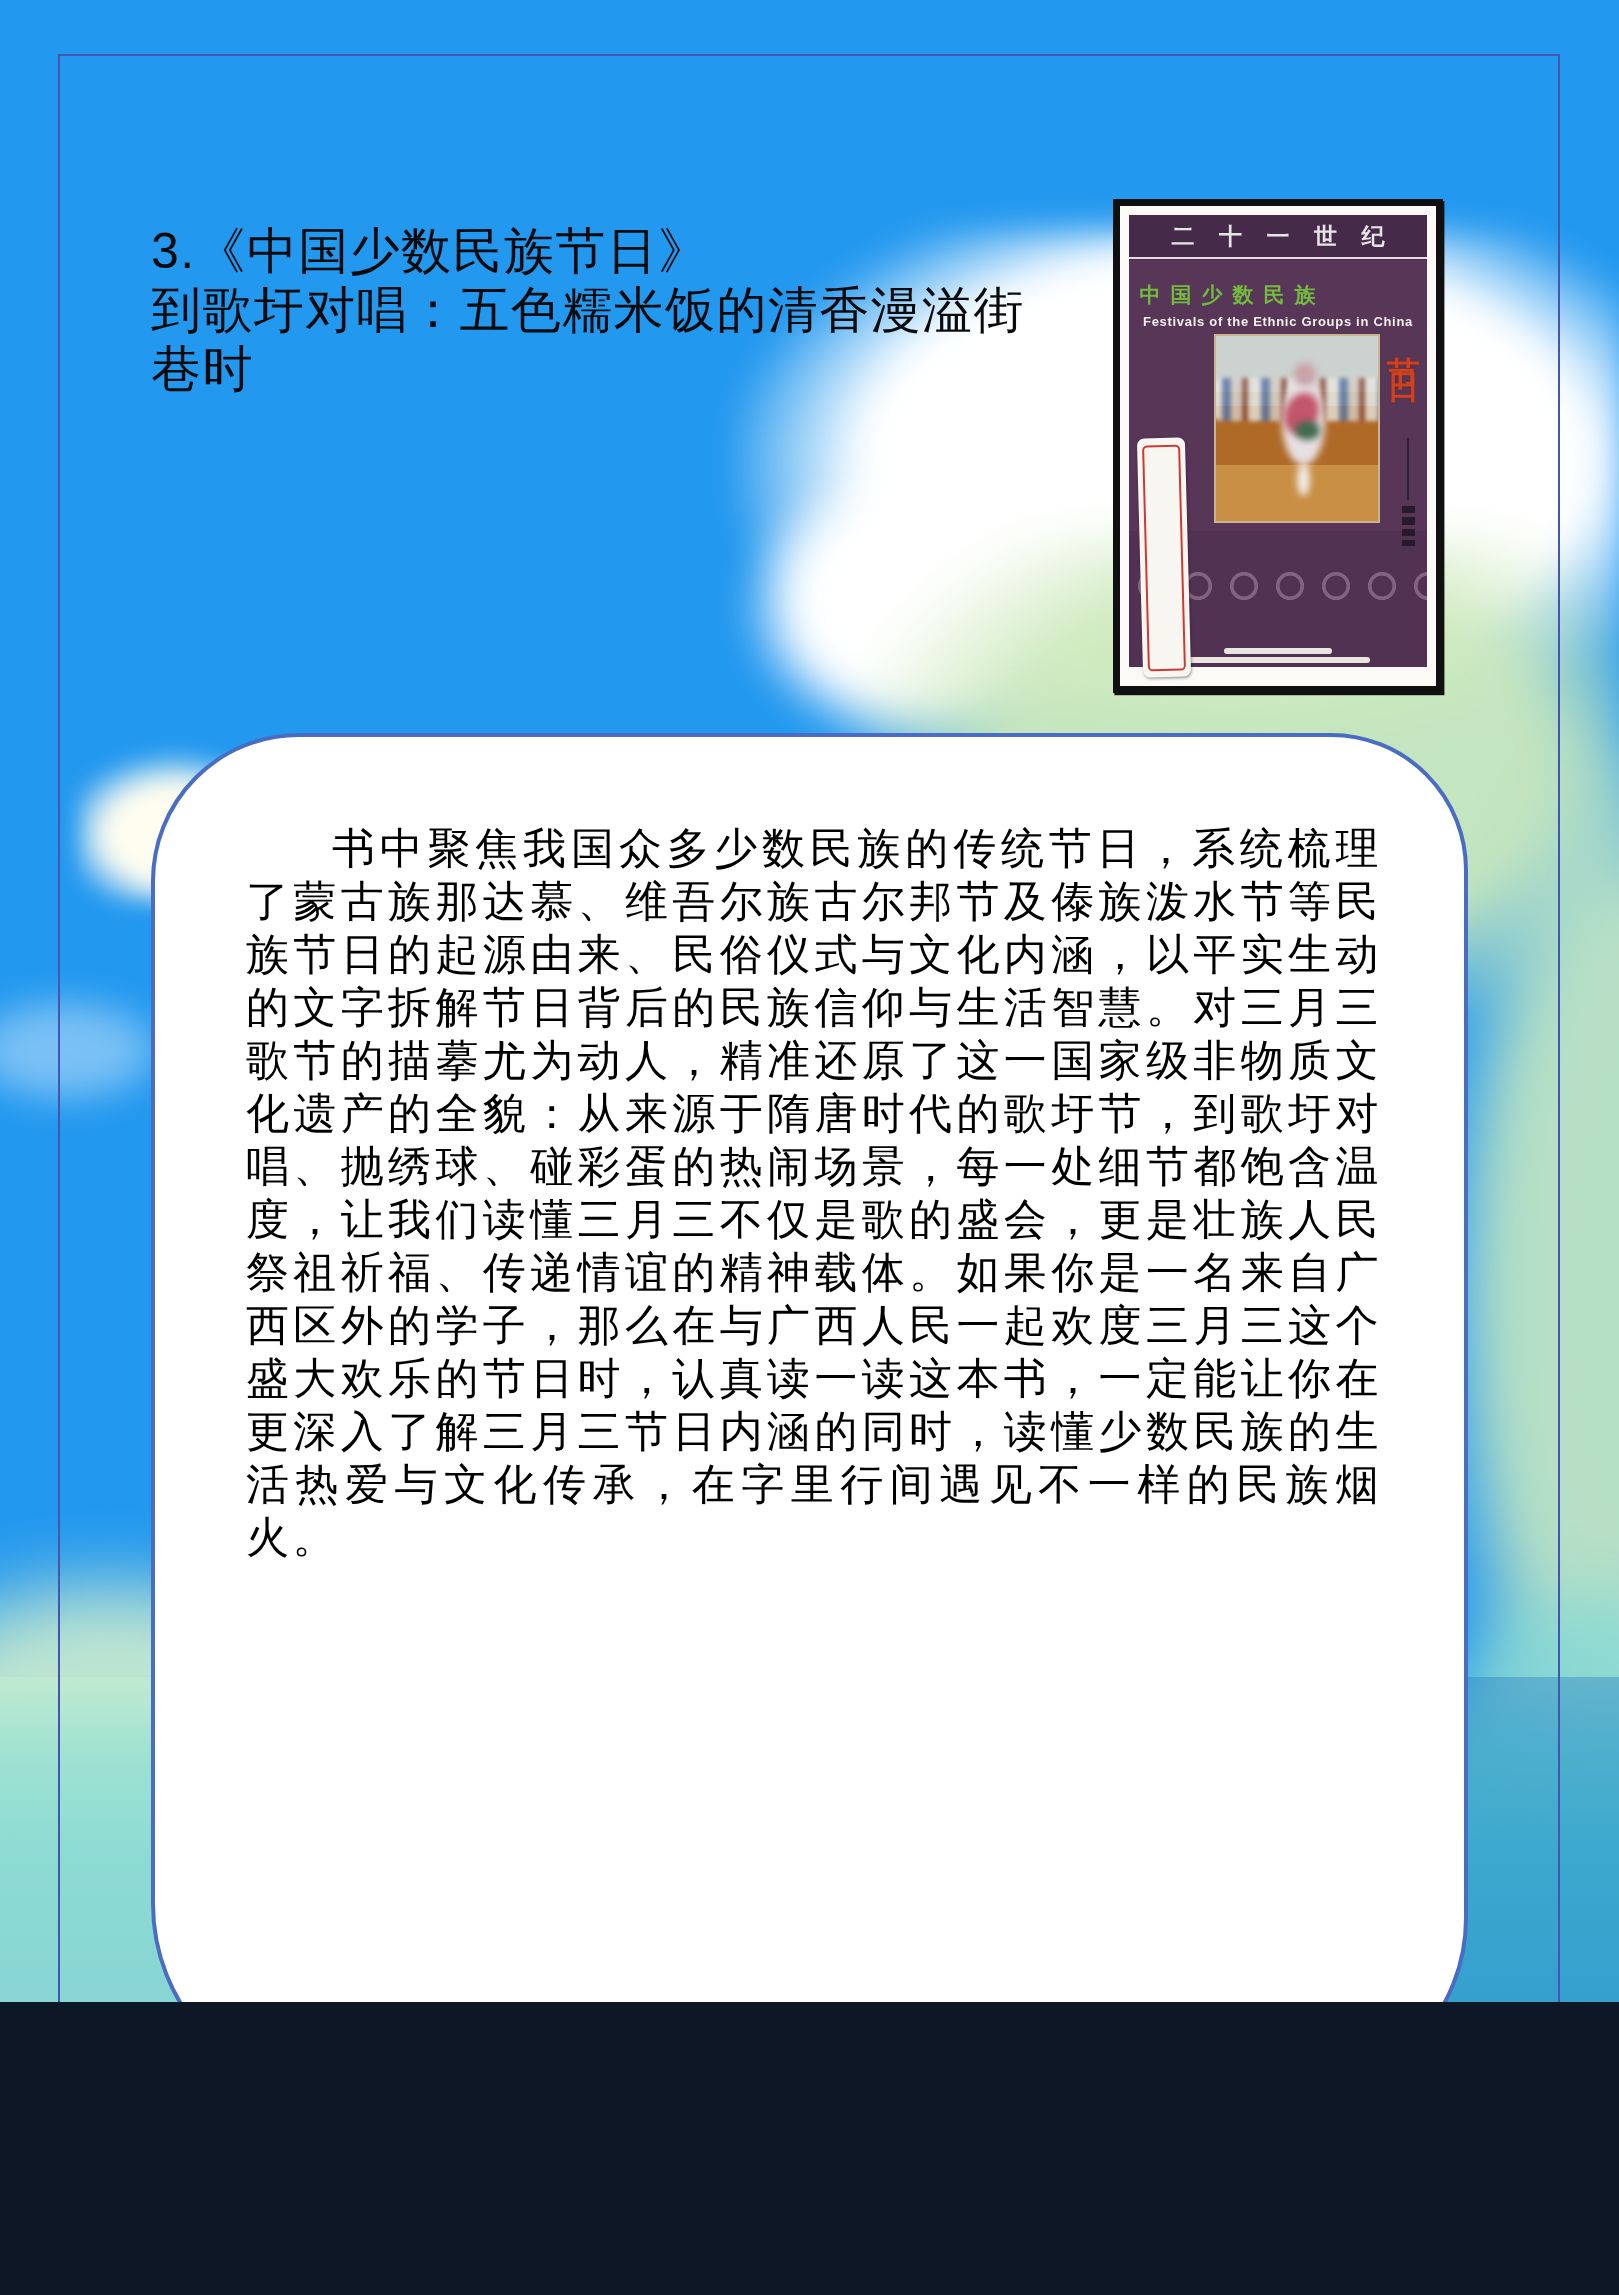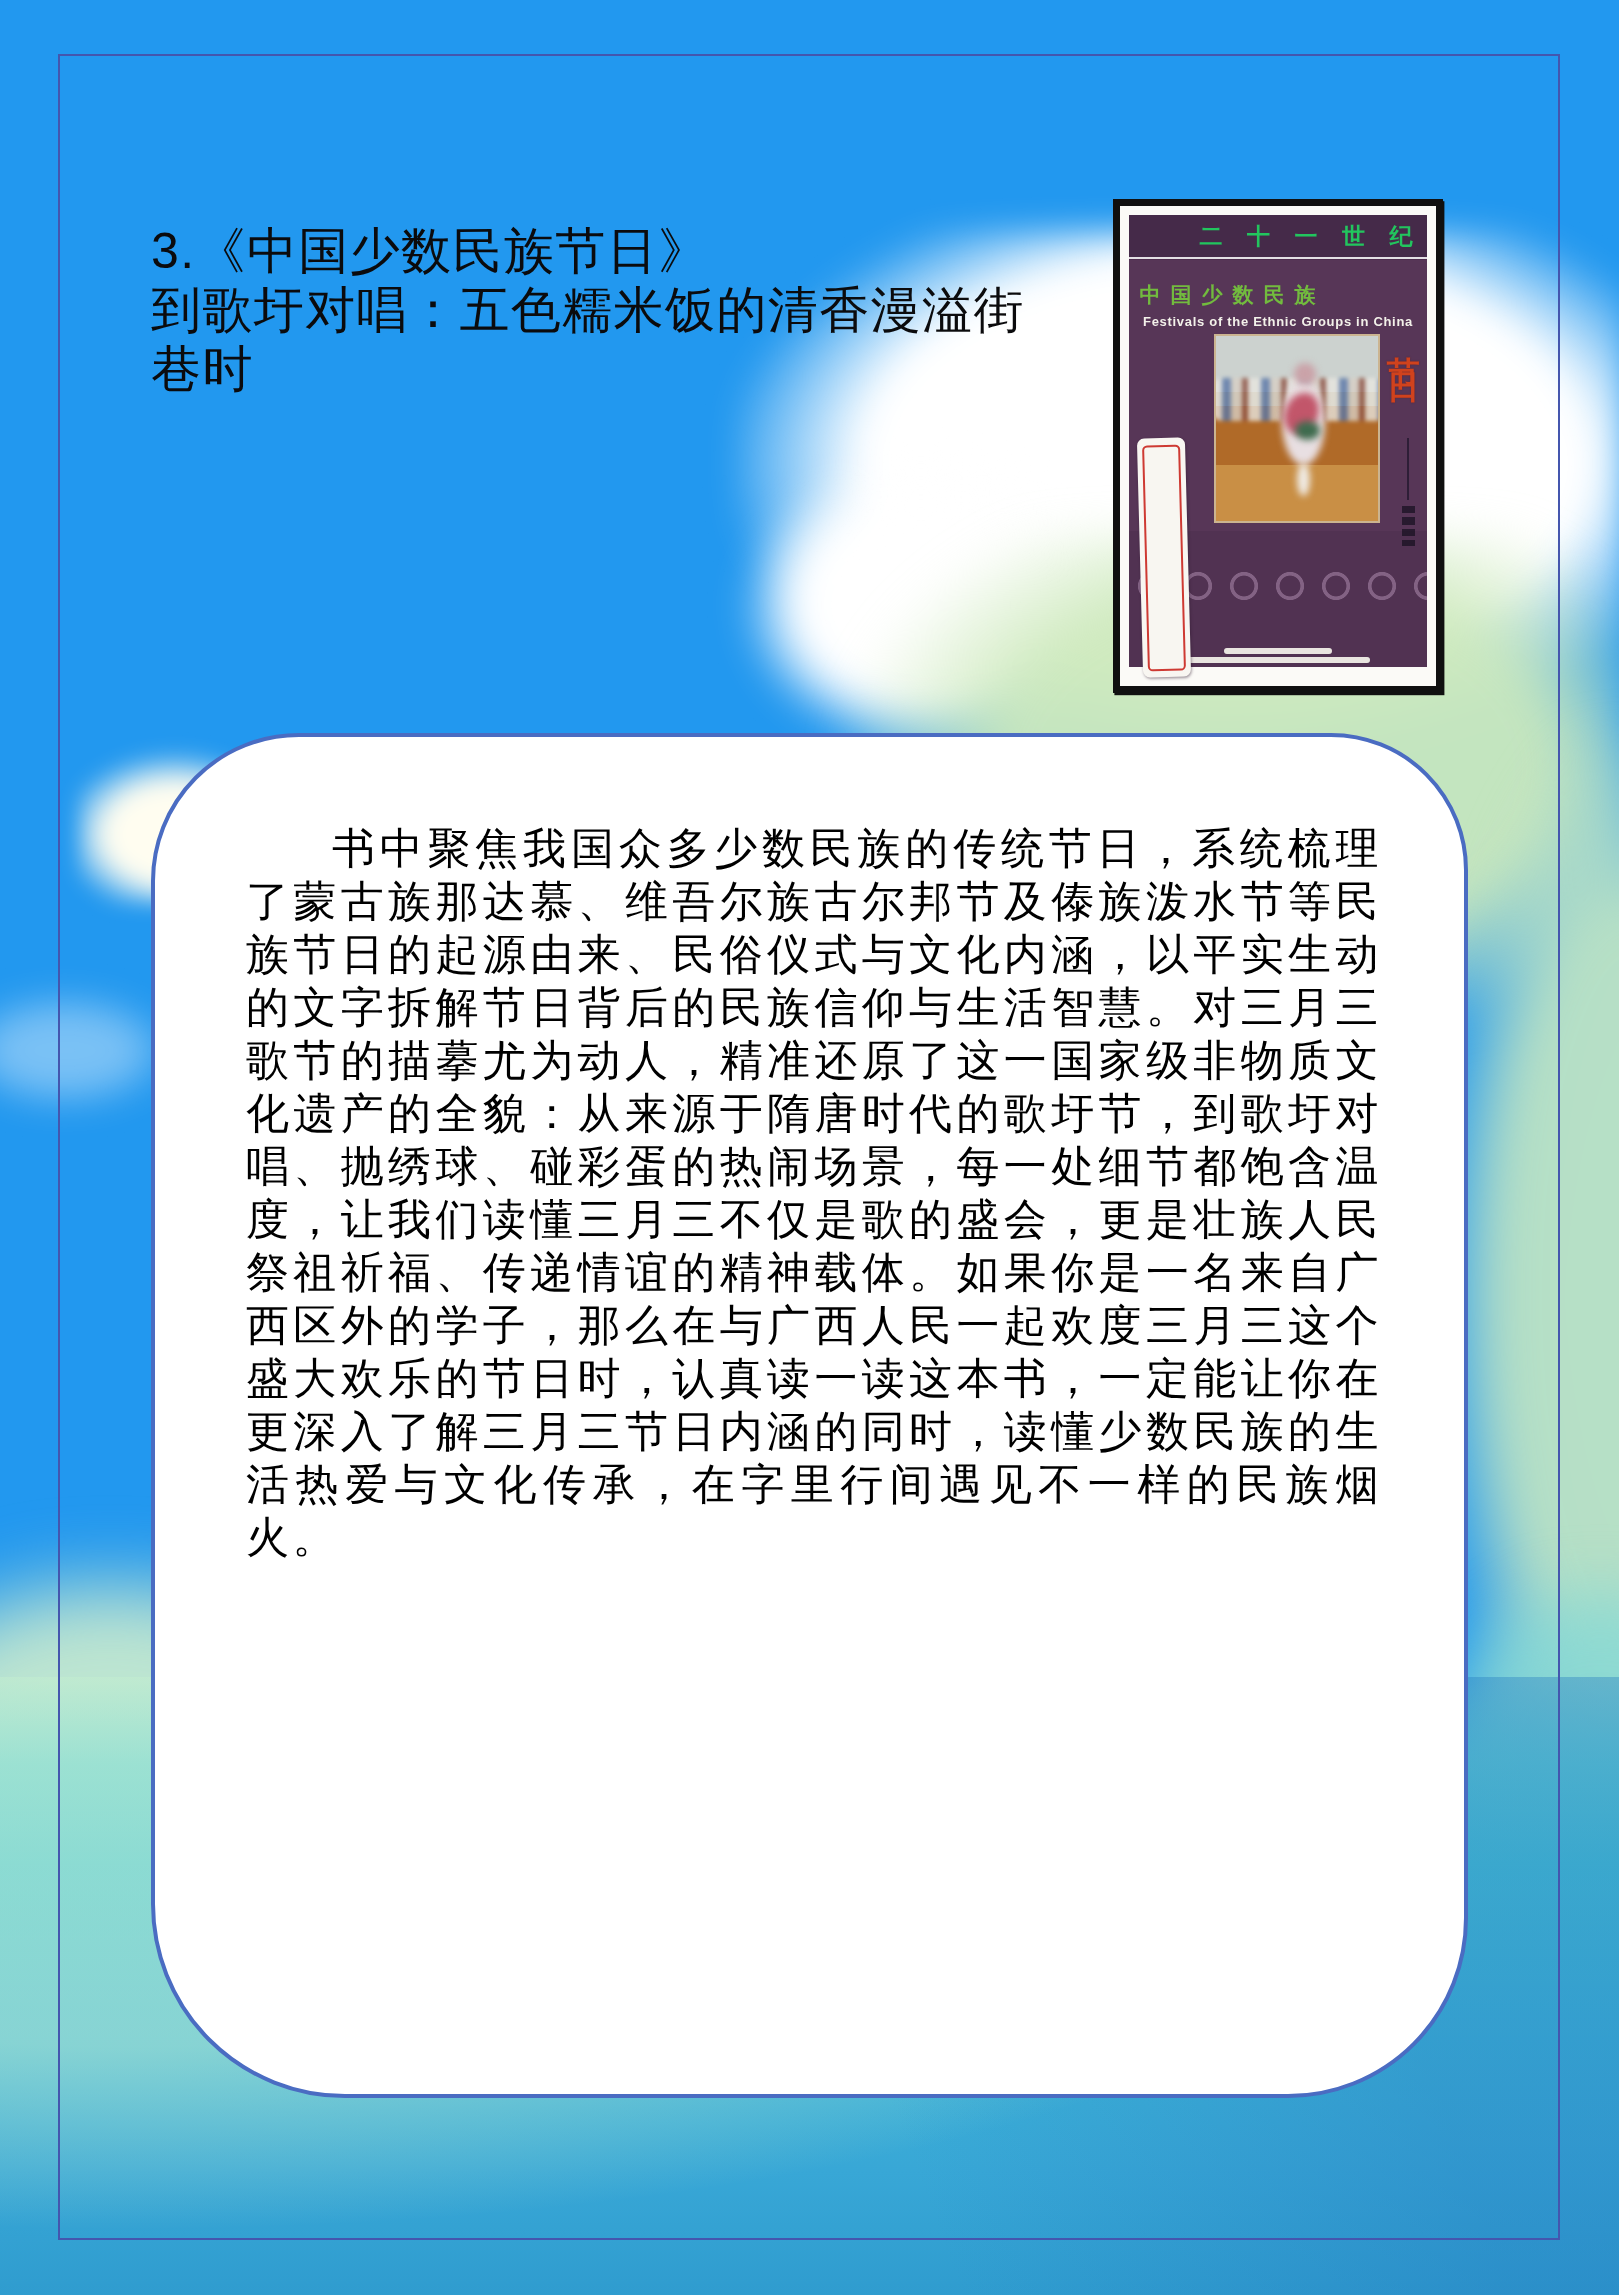--- a/index.html
+++ b/index.html
@@ -1,18 +1,18 @@
 <!DOCTYPE html>
 <html style="font-size:11.5px"><head>
 <meta charset="utf-8">
 <style>
   html,body{margin:0;padding:0;background:#0e1726;}
   .page{
     position:relative;
-    width:1620px;height:2295px;
+    width:1620px;height:2002px;
     overflow:hidden;
     background:#2298ef;
     font-family:"Liberation Sans", sans-serif;
   }
   
   .cloud{position:absolute;pointer-events:none;}
   .cloud-big{
     left:734px;top:230px;width:893px;height:518px;
     background:radial-gradient(ellipse at 55% 45%, #ffffff 0 52%, rgba(255,255,255,0) 73%);
     filter:blur(16px);
@@ -80,21 +80,21 @@
   }
   .cover-inner{
     position:absolute;left:9.4px;top:9.4px;right:9.4px;bottom:18.7px;
     background:linear-gradient(180deg,#4e2c4e 0 10%, #573657 10% 70%, #513252 70% 100%);
     overflow:hidden;
   }
   .cover-band{
     position:absolute;left:0;top:0;width:100%;height:42px;
     background:#452a49;border-bottom:2.2px solid rgba(255,255,255,0.85);
     text-align:center;font-weight:bold;font-size:23px;line-height:42px;
-    color:#22c55e;letter-spacing:24.5px;text-indent:24.5px;white-space:nowrap;padding-left:28px;
+    color:#e5e5e5;letter-spacing:24.5px;text-indent:24.5px;white-space:nowrap;
   }
   .cover-title-cn{
     position:absolute;left:0;top:66px;width:100%;
     color:#72bb3e;font-weight:bold;font-size:21px;letter-spacing:10px;text-indent:10px;
     white-space:nowrap;
   }
   .cover-title-en{
     position:absolute;left:0;top:99px;width:100%;text-align:center;
     color:#f3f1ea;font-weight:bold;font-size:13px;letter-spacing:0.7px;white-space:nowrap;
   }

